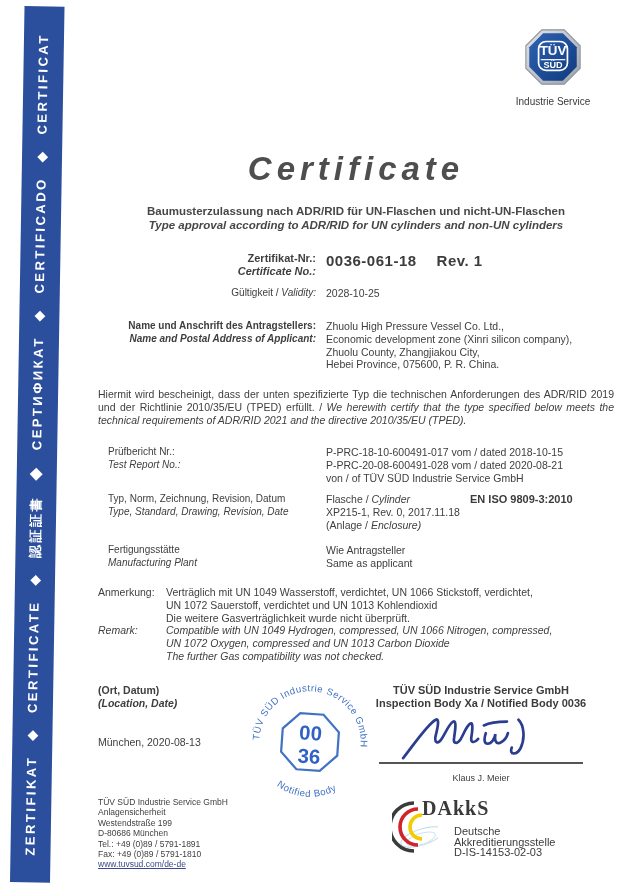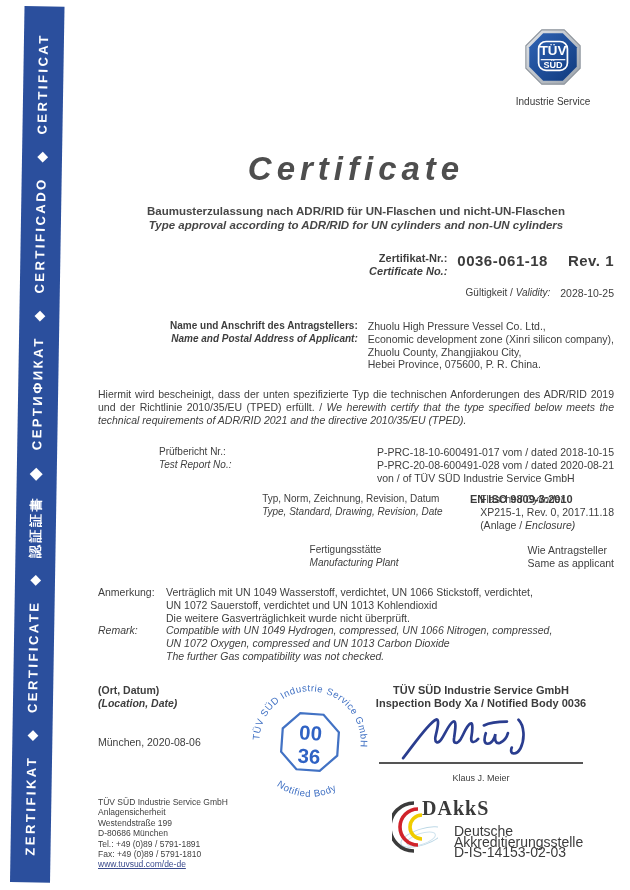--- a/index.html
+++ b/index.html
@@ -20,21 +20,21 @@
   .tuv-logo{position:absolute;left:405px;top:26px;width:100px;text-align:center;}
   .tuv-caption{font-size:10px;color:#3a3a3a;margin-top:4px;white-space:nowrap;}
 
   .title-de{position:absolute;left:0;top:110px;width:516px;text-align:center;
         font-size:37px;font-weight:bold;letter-spacing:9px;color:#4e4e4e;}
   .title-en{position:absolute;left:0;top:150px;width:516px;text-align:center;
         font-size:33px;font-weight:bold;font-style:italic;letter-spacing:5px;color:#4e4e4e;}
   .subtitle{position:absolute;left:0;top:205px;width:516px;text-align:center;
         font-size:11.5px;font-weight:bold;line-height:13.5px;color:#474747;}
 
-  .row{position:absolute;left:0;display:flex;width:516px;justify-content:flex-end;}
+  .row{position:absolute;left:10px;display:flex;width:516px;}
   .col-label{width:208px;flex:none;font-size:10px;line-height:12.8px;}
   .col-value{margin-left:10px;font-size:10.5px;line-height:12.8px;}
   .al-r{text-align:right;}
   .b{font-weight:bold;} .i{font-style:italic;}
   .lbl11{font-size:11px;line-height:13px;}
 
   .certno{font-size:15px;font-weight:bold;letter-spacing:0.5px;margin-top:3px;color:#3c3c3c;}
   .certno .rev{margin-left:20px;}
 
   .statement{position:absolute;left:0;top:388px;width:516px;font-size:10.5px;
@@ -55,21 +55,21 @@
   .sign-block{position:absolute;left:277px;top:684px;width:212px;text-align:center;}
   .sign-co{font-size:11px;font-weight:bold;line-height:13px;color:#3c3c3c;}
   .sig-svg{display:block;margin:2px auto 0 auto;}
   .sign-line{border-top:2px solid #555;margin:0 4px;}
   .signer{font-size:9px;margin-top:9px;color:#3c3c3c;}
 
   .dakks{position:absolute;left:294px;top:799px;width:220px;height:70px;}
   .dakks-arcs{position:absolute;left:0;top:0;}
   .dakks-word{position:absolute;left:30px;top:-2px;font-family:"Liberation Serif",serif;
         font-weight:bold;font-size:20px;color:#3a3a3a;letter-spacing:1px;}
-  .dakks-lines{position:absolute;left:62px;top:27px;font-size:14px;line-height:10.6px;color:#3c3c3c;}
+  .dakks-lines{position:absolute;left:62px;top:27px;font-size:11px;line-height:10.6px;color:#3c3c3c;}
 </style>
 </head>
 <body>
 
 <div class="page">
 
   <div class="band">
     <div class="band-text">ZERTIFIKAT ◆ CERTIFICATE ◆ 認証証書 ◆ СЕРТИФИКАТ ◆ CERTIFICADO ◆ CERTIFICAT</div>
   </div>
 
@@ -185,21 +185,21 @@
         <div>Compatible with UN 1049 Hydrogen, compressed, UN 1066 Nitrogen, compressed,</div>
         <div>UN 1072 Oxygen, compressed and UN 1013 Carbon Dioxide</div>
         <div>The further Gas compatibility was not checked.</div>
       </div>
     </div>
 
     <div class="ort">
       <div>(Ort, Datum)</div>
       <div class="i">(Location, Date)</div>
     </div>
-    <div class="citydate">München, 2020-08-06</div>
+    <div class="citydate">München, 2020-08-13</div>
     <div class="address">
       <div>TÜV SÜD Industrie Service GmbH</div>
       <div>Anlagensicherheit</div>
       <div>Westendstraße 199</div>
       <div>D-80686 München</div>
       <div>Tel.: +49 (0)89 / 5791-1891</div>
       <div>Fax: +49 (0)89 / 5791-1810</div>
       <a href="#">www.tuvsud.com/de-de</a>
     </div>
 

